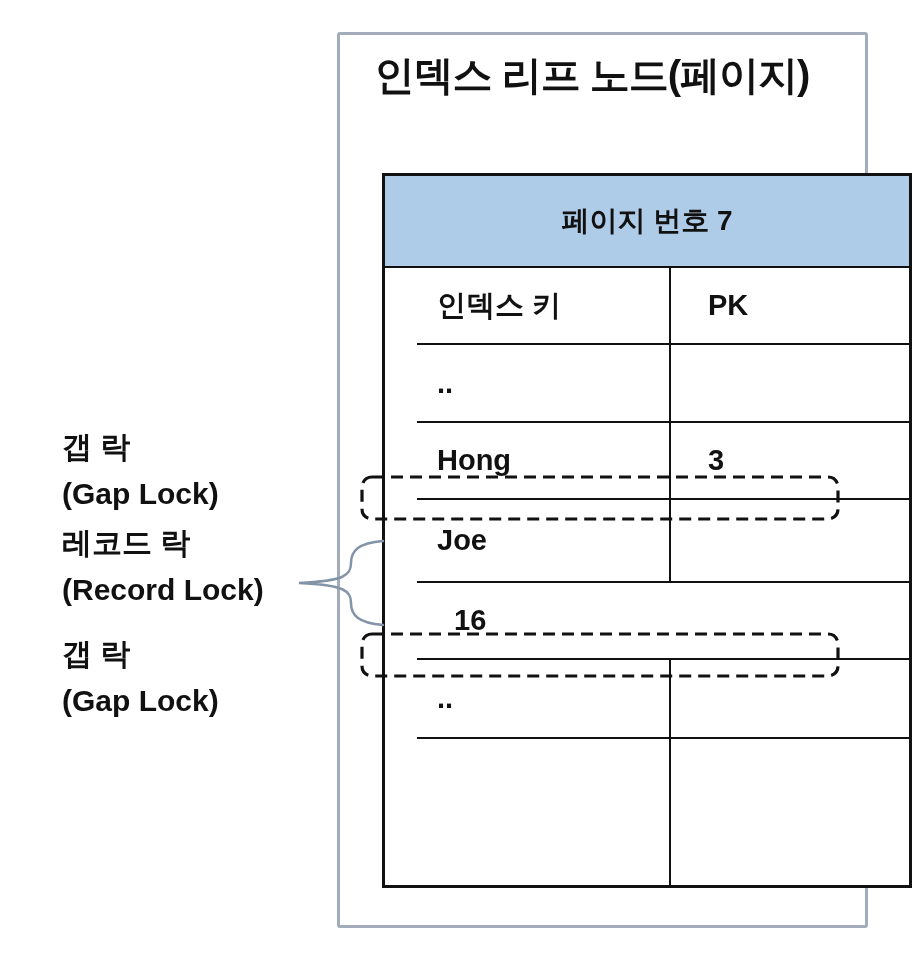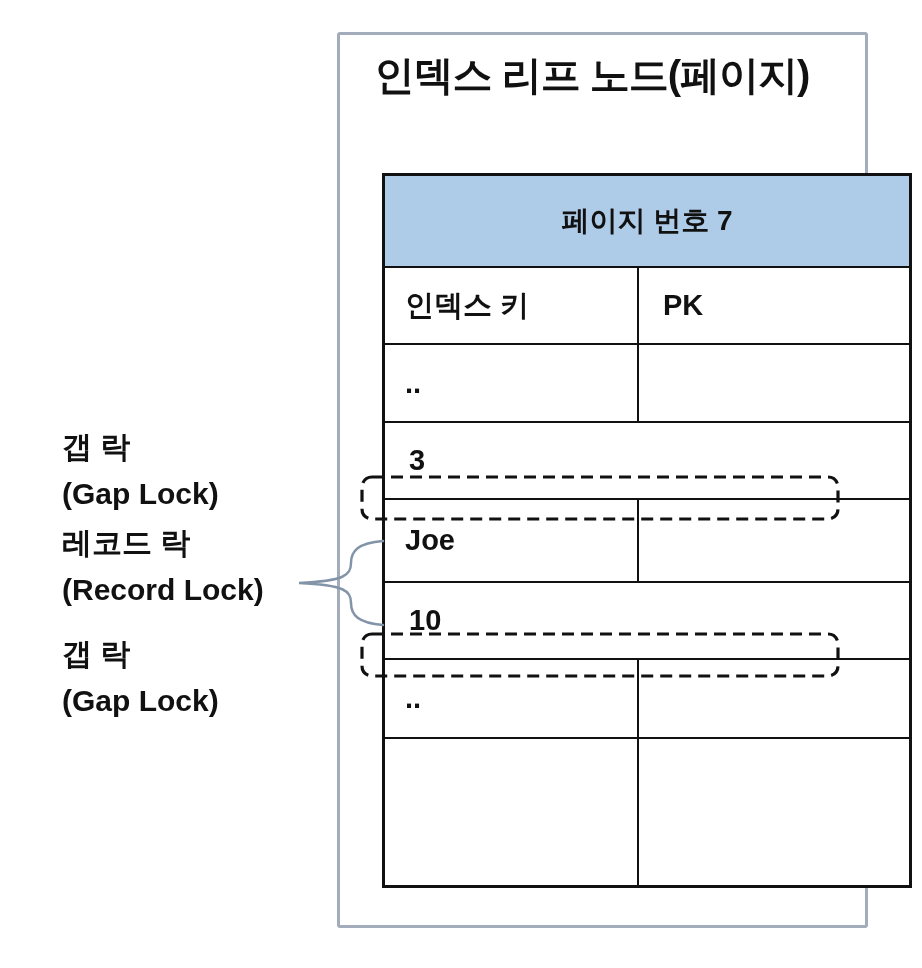--- a/index.html
+++ b/index.html
@@ -15,29 +15,29 @@
   .diagram-title{
     position:absolute;left:337px;top:52px;width:510px;
     text-align:center;font-size:40px;font-weight:bold;line-height:1.15;
     letter-spacing:-1px;white-space:nowrap;
   }
   .page-table{
     position:absolute;left:382px;top:173px;width:530px;height:715px;
     border:3px solid #111111;box-sizing:border-box;background:#ffffff;
     display:flex;flex-direction:column;
   }
-  .t-row{display:flex;box-sizing:border-box;border-bottom:2.5px solid #111111;}
+  .t-row{display:flex;box-sizing:border-box;border-bottom:2.5px solid #111111;margin-left:32px;}
   .t-row.last{border-bottom:none;flex:1;}
   .t-row .c1{
     width:254px;box-sizing:border-box;border-right:2.5px solid #111111;
     display:flex;align-items:center;padding-left:20px;
     font-size:29px;font-weight:bold;
   }
   .t-row .c2{
-    flex:1;display:flex;align-items:center;padding-left:24px;
+    flex:1;display:flex;align-items:center;padding-left:37px;
     font-size:29px;font-weight:bold;box-sizing:border-box;
   }
   .page-head-row{
     height:92px;display:flex;align-items:center;justify-content:center;
     box-sizing:border-box;border-bottom:2.5px solid #111111;
     font-size:28px;font-weight:bold;
   }
   .side-label{
     position:absolute;left:62px;font-size:30px;font-weight:bold;
     line-height:1.55;white-space:nowrap;
@@ -58,30 +58,31 @@
     <div class="c1">인덱스 키</div>
     <div class="c2">PK</div>
   </div>
 
   <div class="t-row" style="height:78px">
     <div class="c1">..</div>
     <div class="c2"></div>
   </div>
 
   <div class="t-row" style="height:77px">
+    <div class="c1">Hong</div>
     <div class="c2">3</div>
   </div>
 
 
   <div class="t-row" style="height:83px">
     <div class="c1">Joe</div>
   </div>
 
   <div class="t-row" style="height:77px">
-    <div class="c2">10</div>
+    <div class="c2">16</div>
   </div>
 
   <div class="t-row" style="height:79px">
     <div class="c1">..</div>
     <div class="c2"></div>
   </div>
 
   <div class="t-row last">
     <div class="c1"></div>
     <div class="c2"></div>

